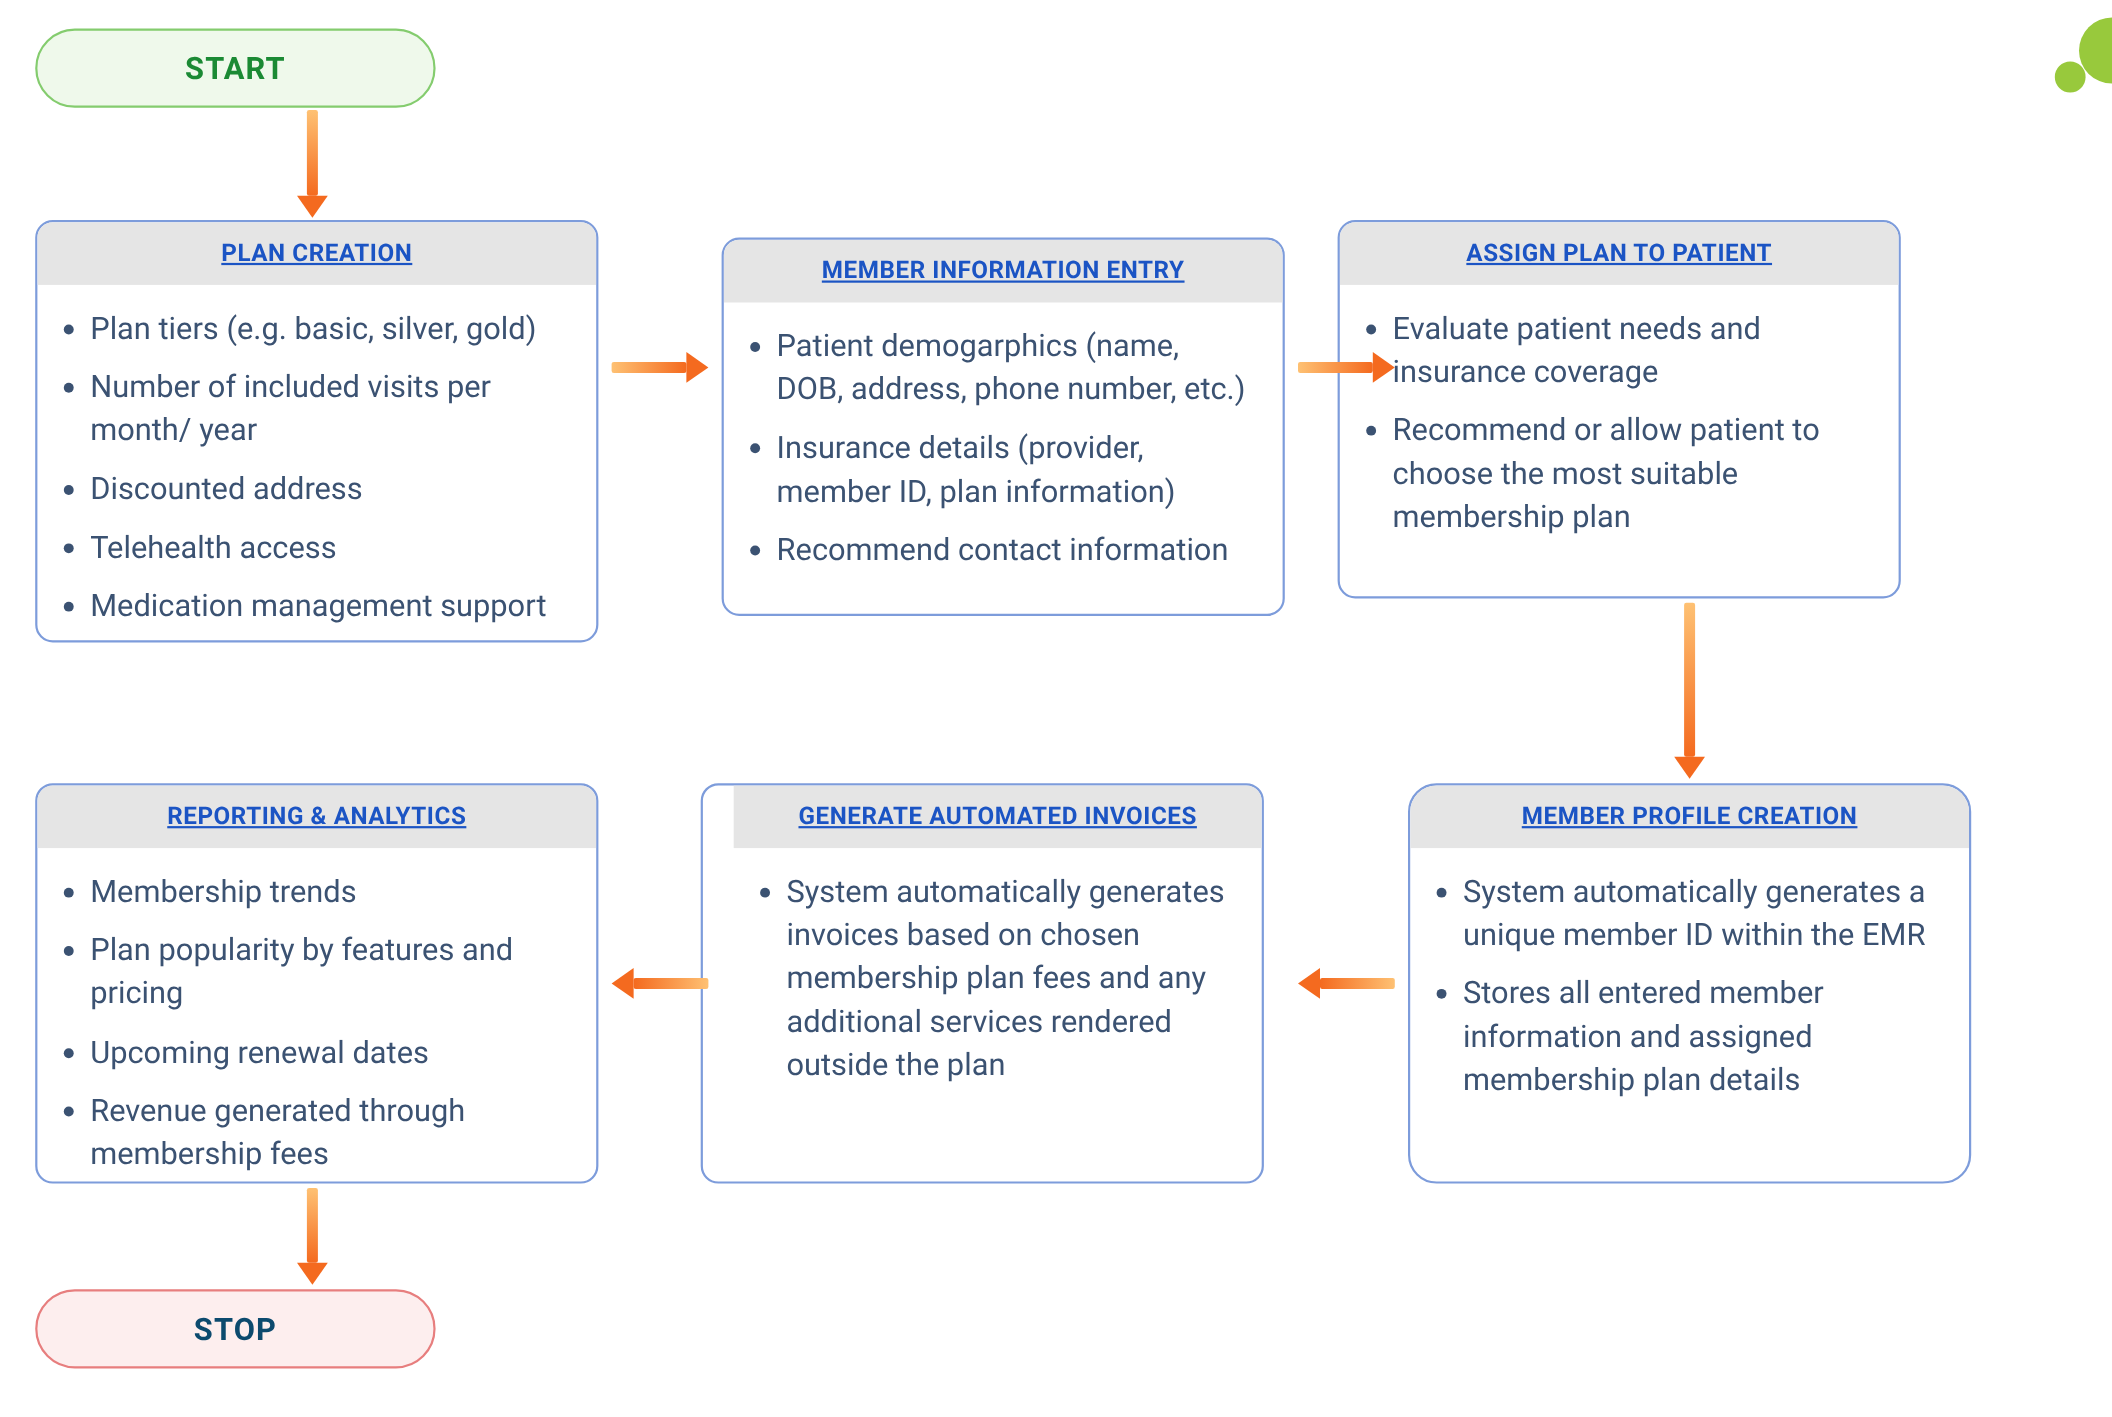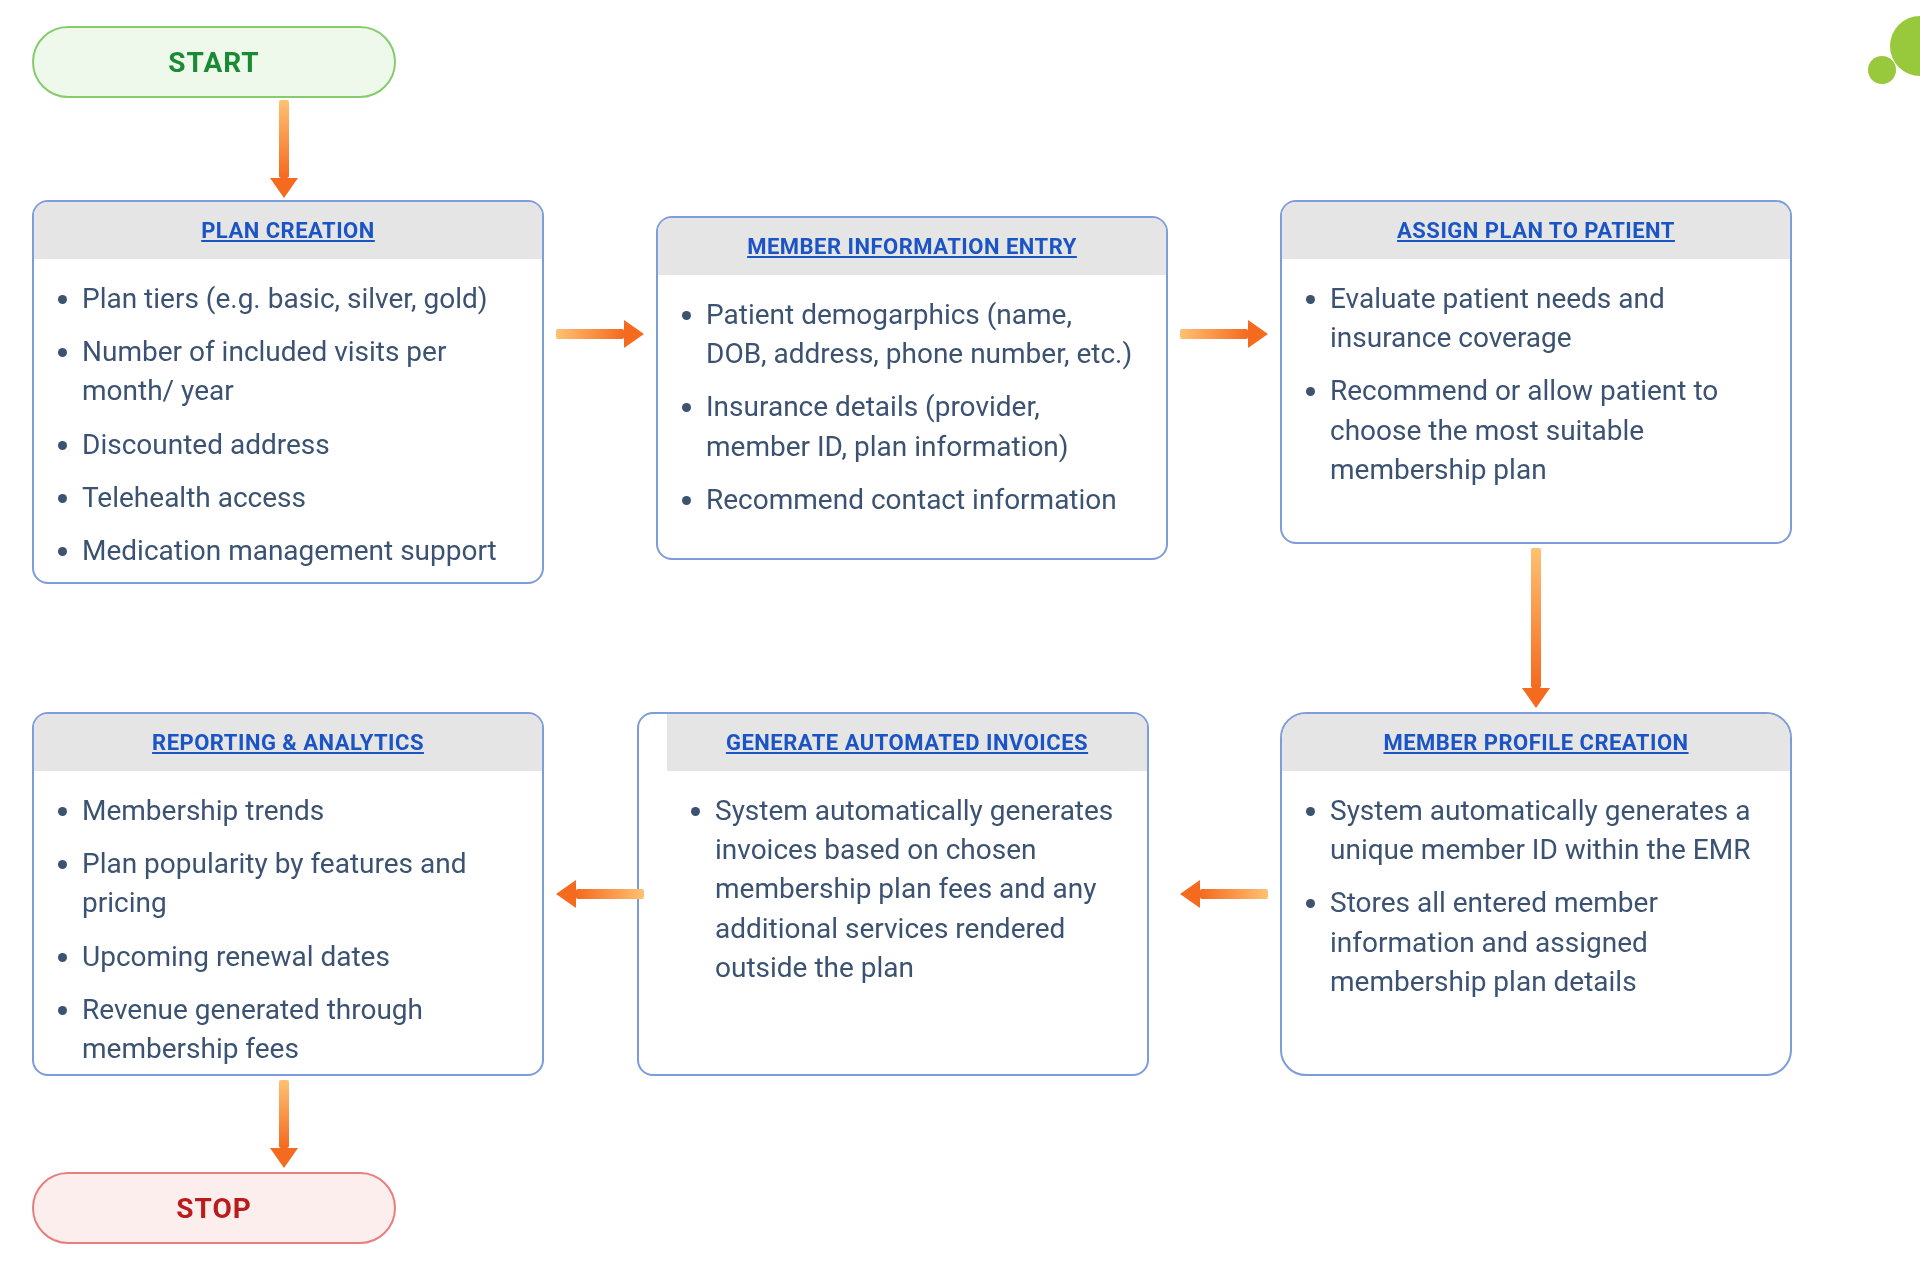--- a/index.html
+++ b/index.html
@@ -4,32 +4,32 @@
 <style>
   * { box-sizing: border-box; margin: 0; padding: 0; }
   html, body { width: 1920px; height: 1288px; font-family: -apple-system, BlinkMacSystemFont, "Segoe UI", Roboto, "Helvetica Neue", Arial, sans-serif; background: #fff; }
   .canvas { position: relative; width: 1920px; height: 1117px; }
   .logo { position: absolute; top: 8px; right: 58px; }
   .logo .big { width: 60px; height: 60px; border-radius: 50%; background: #98C93C; position: absolute; top: 8px; left: 28px; }
   .logo .small { width: 28px; height: 28px; border-radius: 50%; background: #98C93C; position: absolute; top: 48px; left: 6px; }
 
   .pill { position: absolute; width: 364px; height: 72px; border-radius: 40px; display: flex; align-items: center; justify-content: center; font-weight: 700; font-size: 28px; letter-spacing: 1px; }
   .pill.start { border: 2px solid #84CC6E; background: #EFF9EB; color: #1B8A34; }
-  .pill.stop  { border: 2px solid #E77E7E; background: #FDEEEE; color: #b91c1c; }
+  .pill.stop  { border: 2px solid #E77E7E; background: #FDEEEE; color: #0c4a6e; }
 
   .card { position: absolute; width: 512px; border: 2px solid #7D9CDB; border-radius: 16px; background: #fff; overflow: hidden; }
   .card .hdr { background: #e5e5e5; color: #1B54C4; font-weight: 700; font-size: 22px; text-align: center; padding: 16px 12px; letter-spacing: .5px; text-decoration: underline; }
   .card ul { list-style: disc; padding: 20px 28px 24px 48px; }
   .card ul li { color: #3B5272; font-size: 28px; line-height: 1.4; margin-bottom: 14px; }
   .card ul li:last-child { margin-bottom: 0; }
 
   
   #c1 { left: 32px;  top: 200px; height: 384px; }
   #c2 { left: 656px; top: 216px; height: 344px; }
-  #c3 { left: 1280px;top: 200px; height: 344px; }
+  #c3 { left: 1216px;top: 200px; height: 344px; }
   
   #c6 { left: 32px;  top: 712px; height: 364px; }
   #c5 { left: 637px; top: 712px; height: 364px; padding-left: 28px; }
   #c4 { left: 1280px;top: 712px; height: 364px; border-radius: 26px; }
 
   
   .arrow { position: absolute; }
   .arrow.h { height: 28px; }
   .arrow.h .shaft { position: absolute; top: 9px; height: 10px; border-radius: 2px; }
   .arrow.h .head  { position: absolute; top: 0; width: 0; height: 0; border-top: 14px solid transparent; border-bottom: 14px solid transparent; }

